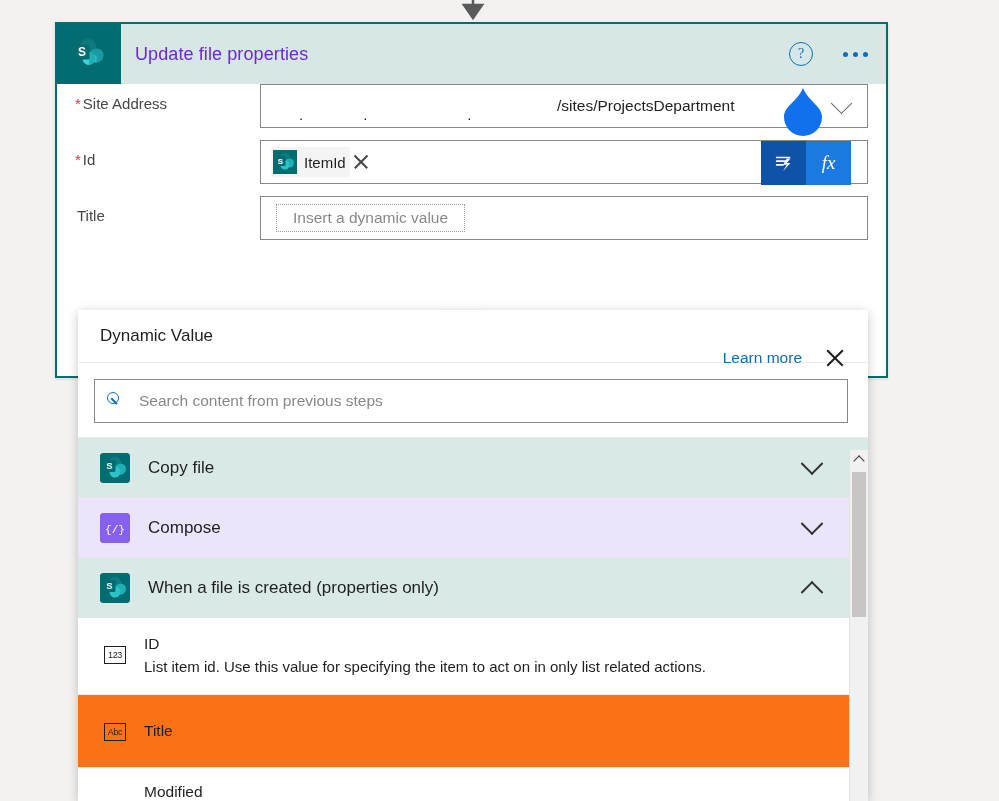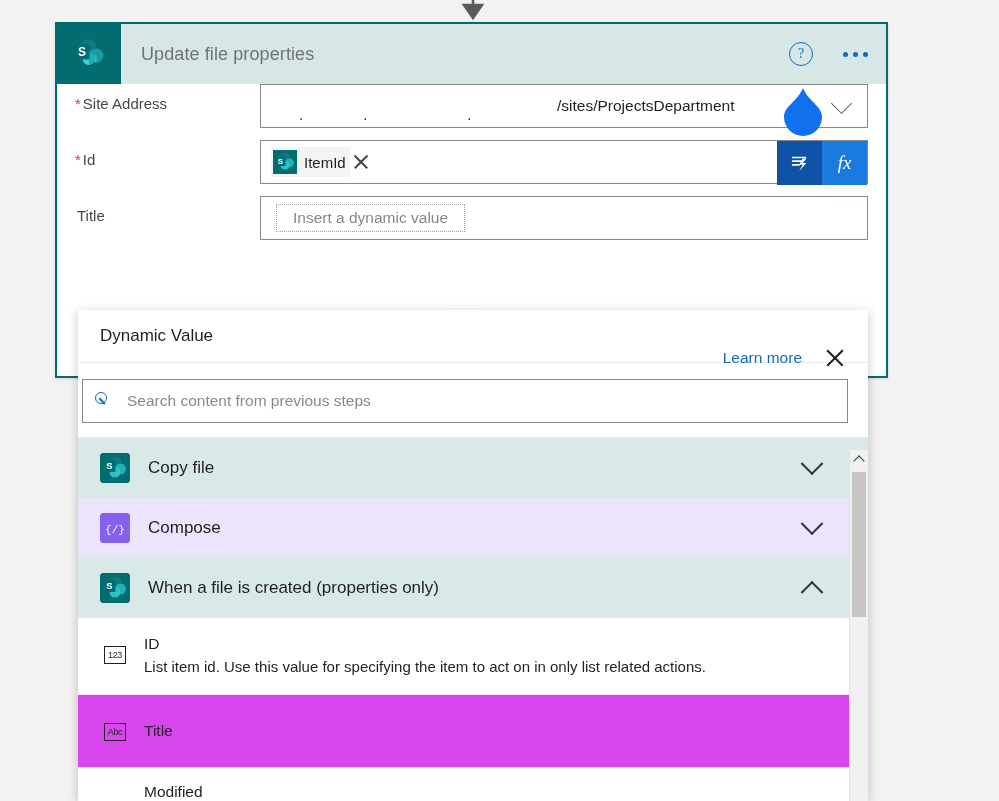--- a/index.html
+++ b/index.html
@@ -60,22 +60,22 @@
   }
 
   .sp-logo {
     width: 36px;
     height: 36px;
     position: relative;
   }
 
   .card-title {
     font-size: 18px;
-    color: #737373;
-    margin-left: 20px;
+    color: #6d28d9;
+    margin-left: 14px;
     letter-spacing: 0.1px;
     white-space: nowrap;
   }
 
   .header-actions {
     position: absolute;
     right: 16px;
     top: 0;
     height: 60px;
     display: flex;
@@ -213,21 +213,21 @@
     position: absolute;
     left: 0; top: 8px;
     width: 18px; height: 1.6px;
     background: #484644;
   }
   .chip-x:before { transform: rotate(45deg); }
   .chip-x:after  { transform: rotate(-45deg); }
 
   .dyn-buttons {
     position: absolute;
-    right: 0;
+    right: 16px;
     top: 0;
     display: flex;
     height: 44px;
   }
   .dyn-btn {
     width: 45px;
     display: flex;
     align-items: center;
     justify-content: center;
     cursor: pointer;
@@ -314,21 +314,21 @@
     content: "";
     position: absolute;
     left: 0; top: 10px;
     width: 22px; height: 1.8px;
     background: #201f1e;
   }
   .dv-close:before { transform: rotate(45deg); }
   .dv-close:after  { transform: rotate(-45deg); }
 
   .dv-search-wrap {
-    padding: 16px 20px 14px 4px;
+    padding: 16px 20px 14px 16px;
   }
   .dv-search {
     height: 42px;
     border: 1px solid #8a8886;
     display: flex;
     align-items: center;
     padding: 0 12px;
     gap: 12px;
     background: #ffffff;
   }
@@ -419,21 +419,21 @@
 
   .token-row {
     padding: 16px 22px 16px 26px;
     display: flex;
     gap: 18px;
     align-items: flex-start;
     cursor: pointer;
     background: #ffffff;
     border-bottom: 1px solid #f0eeed;
   }
-  .token-row.alt { background: #d946ef; }
+  .token-row.alt { background: #f97316; }
 
   .type-icon {
     width: 22px;
     height: 18px;
     border: 1.6px solid #201f1e;
     font-size: 9px;
     display: flex;
     align-items: center;
     justify-content: center;
     color: #201f1e;

